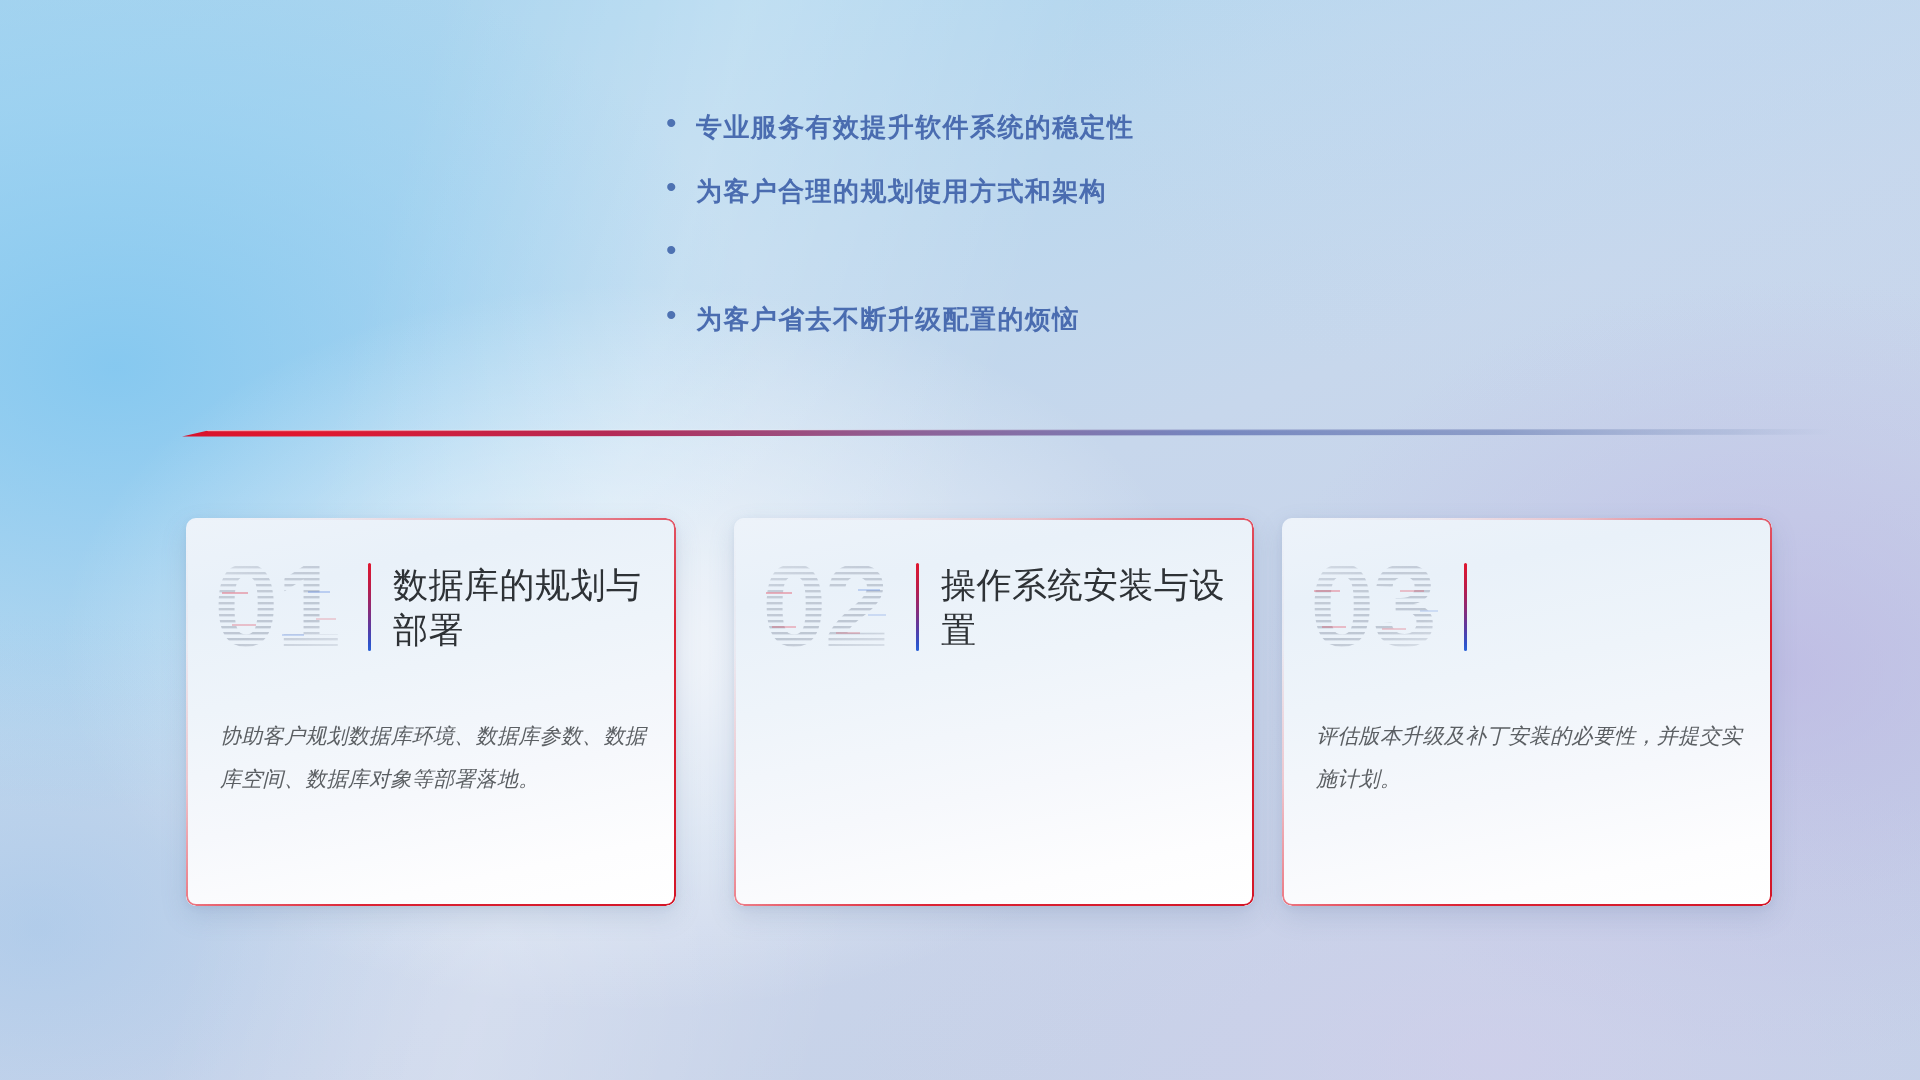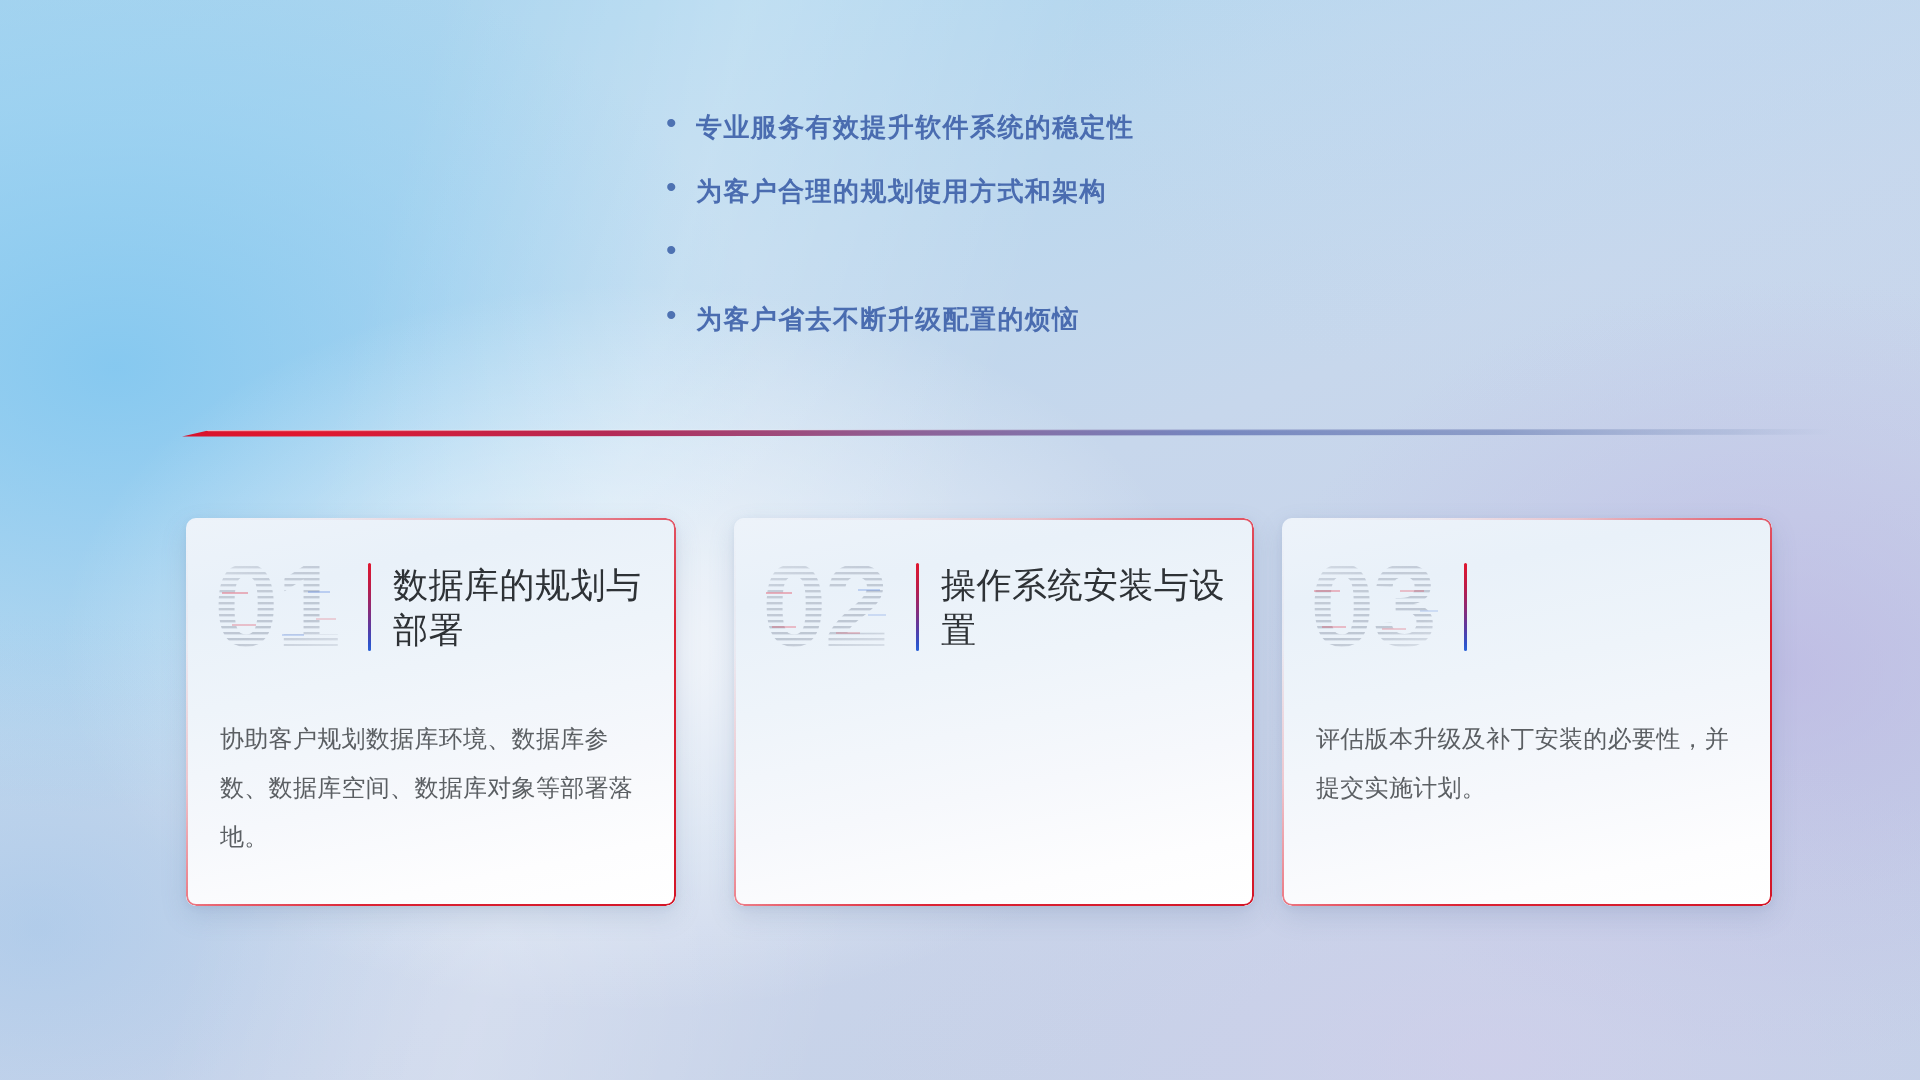--- a/index.html
+++ b/index.html
@@ -211,25 +211,26 @@
     letter-spacing: 0.5px;
     padding-right: 18px;
     font-family: "Liberation Sans", "DejaVu Sans", sans-serif;
   }
 
   .card-body {
     position: absolute;
     left: 34px;
     right: 28px;
     top: 196px;
-    font-size: 24px;
+    font-size: 21px;
     line-height: 2.05;
     color: #5b5f63;
     letter-spacing: 0.3px;
     font-family: "Liberation Sans", "DejaVu Sans", sans-serif;
+    font-style: italic;
   }
 </style>
 </head>
 <body>
 
 <div id="slide">
 
   <div class="bg-layer bg-base"></div>
   <div class="bg-layer bg-glow-tl"></div>
   <div class="bg-layer bg-glow-topright"></div>

